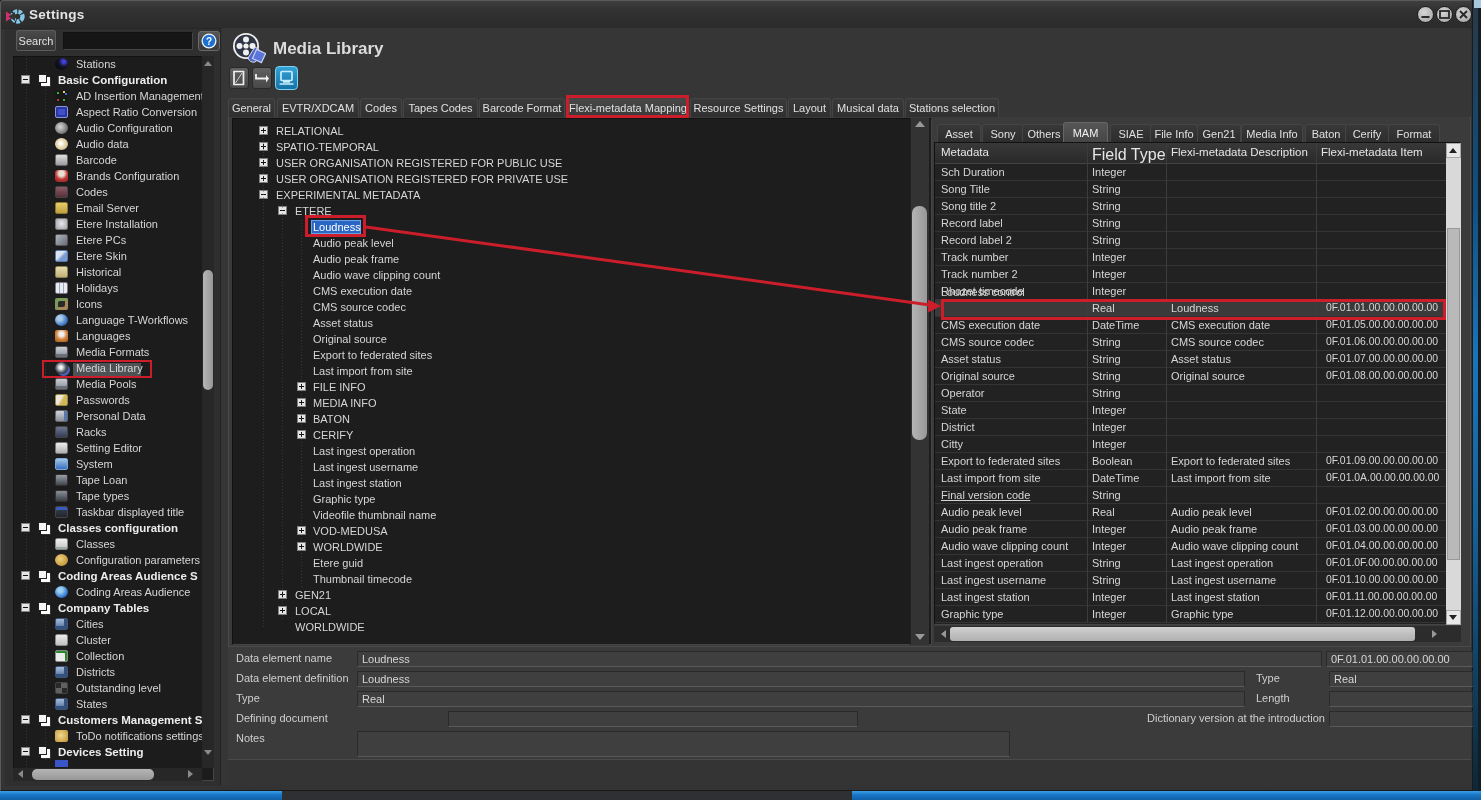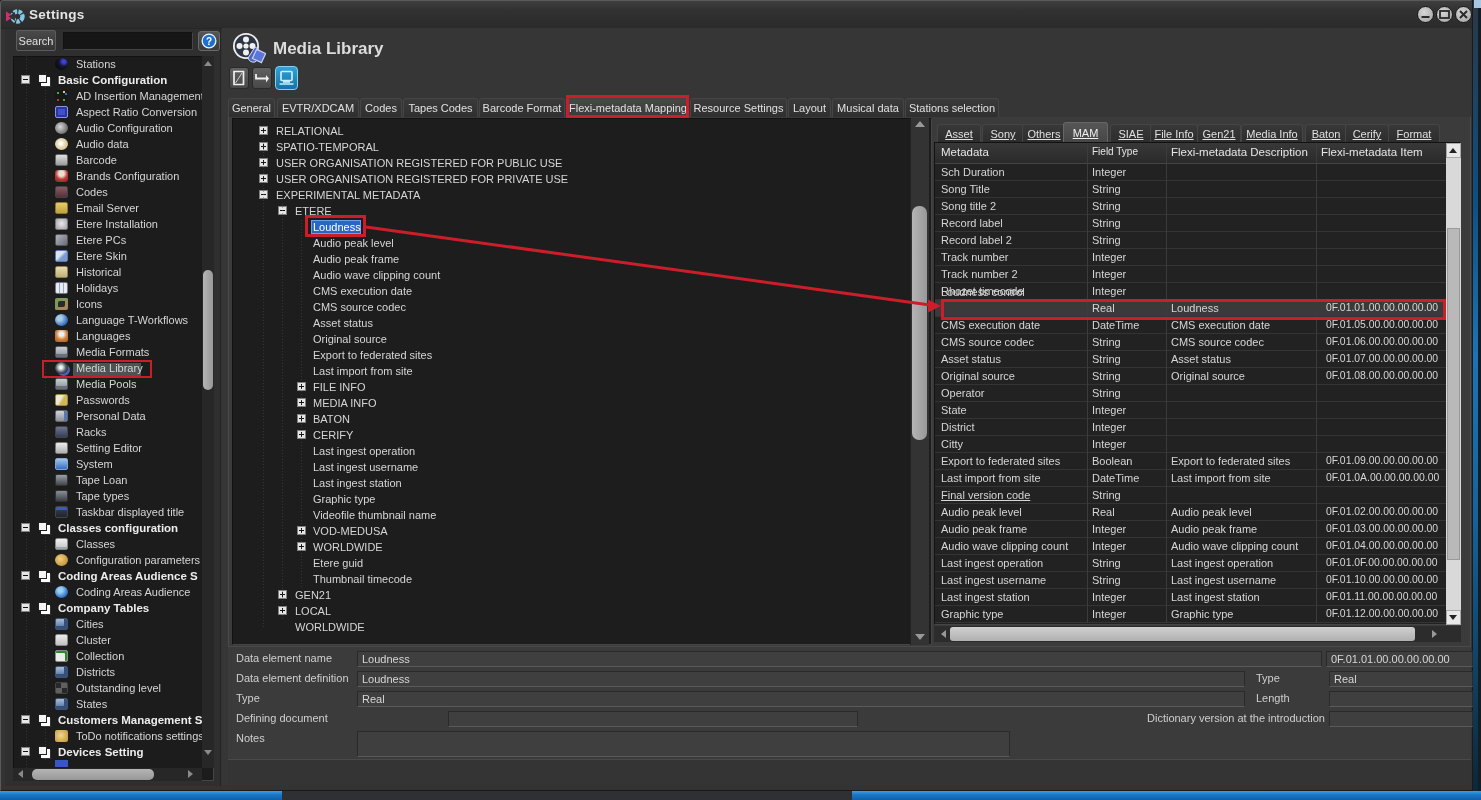--- a/index.html
+++ b/index.html
@@ -9,21 +9,21 @@
 #titlebar{position:absolute;left:0;top:0;width:100%;height:28px;background:linear-gradient(#3e3e3e,#313131 35%,#2b2b2b);border-bottom:1px solid #262626;border-radius:3px 3px 0 0;}
 .wbtn{position:absolute;top:5px;width:17px;height:17px;border-radius:50%;background:radial-gradient(circle at 40% 35%,#d6d6d6,#b2b2b2 65%,#999);border:1px solid #1d1d1d;}
 .sunken{background:#1c1c1c;border:1px solid #121212;border-bottom-color:#454545;border-right-color:#454545;}
 .row{position:absolute;white-space:nowrap;height:16px;line-height:16px;}
 .g{font-weight:bold;color:#ededed;font-size:11.5px;}
 .exp{position:absolute;width:9px;height:9px;background:#e6e6e6;border:1px solid #808080;}
 .exp:before{content:"";position:absolute;left:1px;top:3px;width:5px;height:1px;background:#111;}
 .exp.plus:after{content:"";position:absolute;left:3px;top:1px;width:1px;height:5px;background:#111;}
 .ic{position:absolute;width:13px;height:12px;border-radius:2px;}
 .tab{position:absolute;height:19px;line-height:19px;background:linear-gradient(#3a3a3a,#2f2f2f);border:1px solid #454545;border-bottom:none;border-radius:3px 3px 0 0;color:#e0e0e0;text-align:center;font-size:11px;white-space:nowrap;}
-.ttab{position:absolute;height:18px;line-height:18px;background:linear-gradient(#383838,#2d2d2d);border:1px solid #454545;border-bottom:none;border-radius:3px 3px 0 0;color:#e0e0e0;text-align:center;font-size:11px;white-space:nowrap;text-decoration:underline;}
+.ttab{position:absolute;height:18px;line-height:18px;background:linear-gradient(#383838,#2d2d2d);border:1px solid #454545;border-bottom:none;border-radius:3px 3px 0 0;color:#e0e0e0;text-align:center;font-size:11px;white-space:nowrap;}
 .redbox{position:absolute;border:2px solid #cb1e2a;}
 .cell{position:absolute;white-space:nowrap;overflow:hidden;}
 .lbl{position:absolute;color:#cfcfcf;white-space:nowrap;}
 .inp{position:absolute;background:#3f3f3f;border:1px solid #2a2a2a;border-bottom-color:#5a5a5a;height:16px;line-height:14px;padding-left:4px;white-space:nowrap;}
 .sb-track{position:absolute;background:#2a2a2a;}
 .sb-thumb{position:absolute;background:linear-gradient(90deg,#b5b5b5,#989898);border-radius:5px;}
 .arr{position:absolute;width:0;height:0;}
 </style></head><body>
 
 <div id="win">
@@ -269,21 +269,21 @@
 <div class="ttab" style="left:1110px;top:124px;width:42px;">SIAE</div>
 <div class="ttab" style="left:1150px;top:124px;width:48px;">File Info</div>
 <div class="ttab" style="left:1197px;top:124px;width:44px;">Gen21</div>
 <div class="ttab" style="left:1241px;top:124px;width:62px;">Media Info</div>
 <div class="ttab" style="left:1305px;top:124px;width:42px;">Baton</div>
 <div class="ttab" style="left:1345px;top:124px;width:44px;">Cerify</div>
 <div class="ttab" style="left:1388px;top:124px;width:52px;">Format</div>
 <div class="abs sunken" style="left:934px;top:142px;width:527px;height:483px;background:#222;"></div>
 <div class="abs" style="left:935px;top:143px;width:511px;height:21px;background:linear-gradient(#383838,#2a2a2a);border-bottom:1px solid #444;"></div>
 <div class="cell" style="left:941px;top:146px;color:#e6e6e6;font-size:11.5px;">Metadata</div>
-<div class="cell" style="left:1092px;top:146px;color:#e6e6e6;font-size:10px;">Field Type</div>
+<div class="cell" style="left:1092px;top:146px;color:#e6e6e6;font-size:16px;">Field Type</div>
 <div class="cell" style="left:1171px;top:146px;color:#e6e6e6;font-size:11.5px;">Flexi-metadata Description</div>
 <div class="cell" style="left:1321px;top:146px;color:#e6e6e6;font-size:11.5px;">Flexi-metadata Item</div>
 <div class="abs" style="left:935px;top:164px;width:511px;height:17px;border-bottom:1px solid #343434;"></div>
 <div class="cell" style="left:941px;top:166px;width:142px;">Sch Duration</div>
 <div class="cell" style="left:1092px;top:166px;width:70px;">Integer</div>
 <div class="cell" style="left:1171px;top:166px;width:142px;"></div>
 <div class="cell" style="left:1326px;top:166px;width:119px;font-size:10.4px;"></div>
 <div class="abs" style="left:935px;top:181px;width:511px;height:17px;border-bottom:1px solid #343434;"></div>
 <div class="cell" style="left:941px;top:183px;width:142px;">Song Title</div>
 <div class="cell" style="left:1092px;top:183px;width:70px;">String</div>

